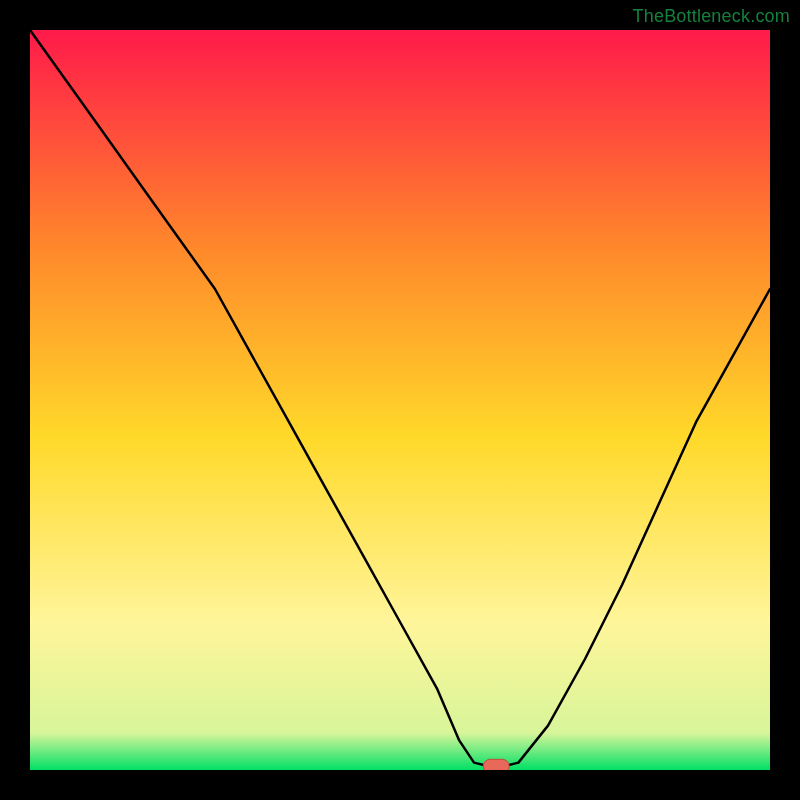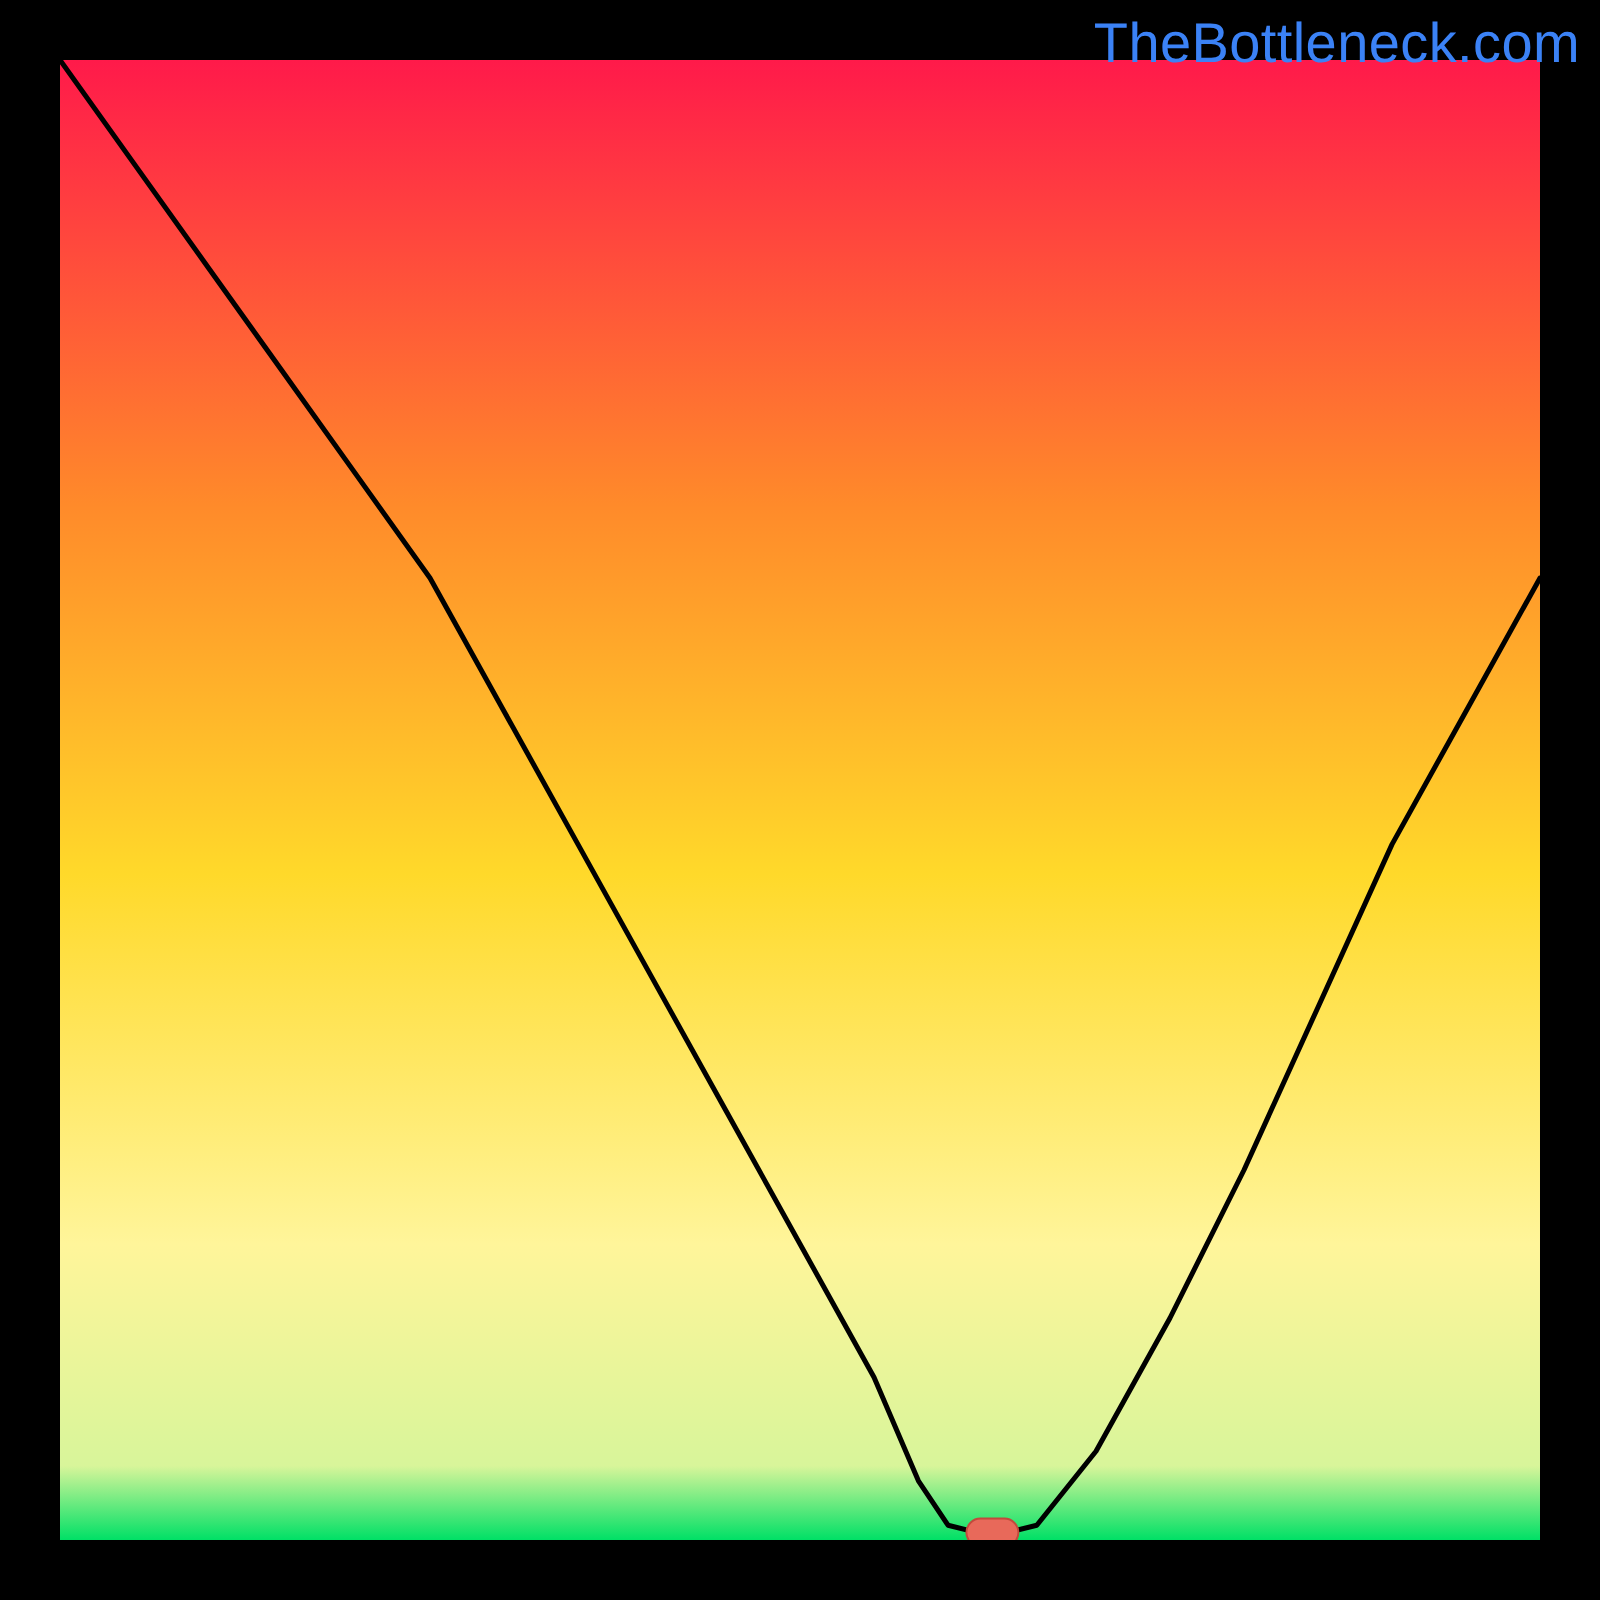--- a/index.html
+++ b/index.html
@@ -14,22 +14,22 @@
   .frame {
     position: relative;
     width: 800px;
     height: 800px;
     background: #000;
   }
   .watermark {
     position: absolute;
     top: 6px;
     right: 10px;
-    color: #3b82f6;
-    font-size: 28px;
+    color: #15803d;
+    font-size: 18px;
     font-weight: 500;
     letter-spacing: 0.2px;
     z-index: 10;
   }
   .plot {
     position: absolute;
     left: 30px;
     top: 30px;
     width: 740px;
     height: 740px;

